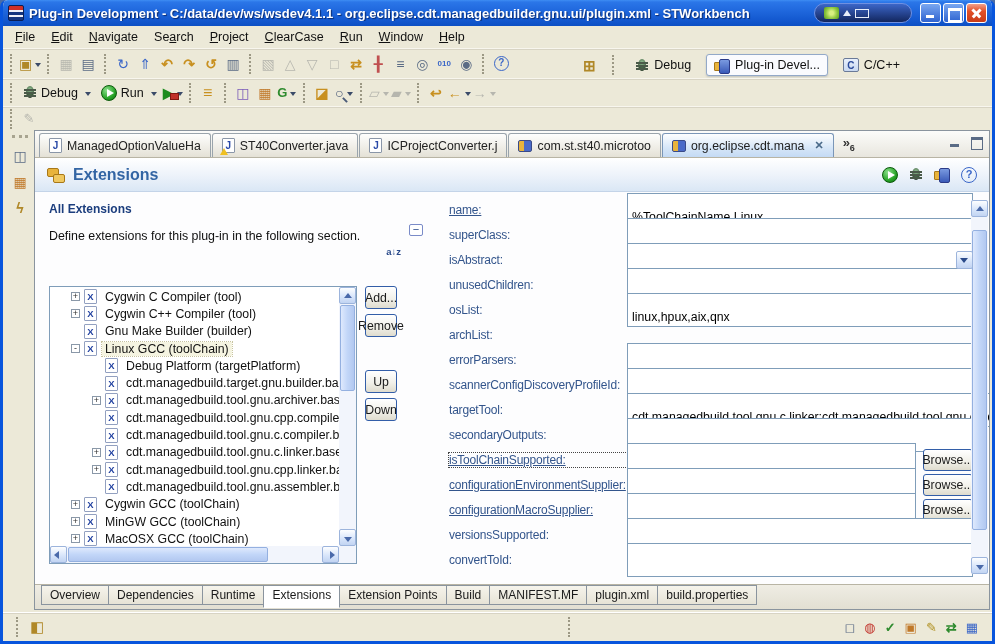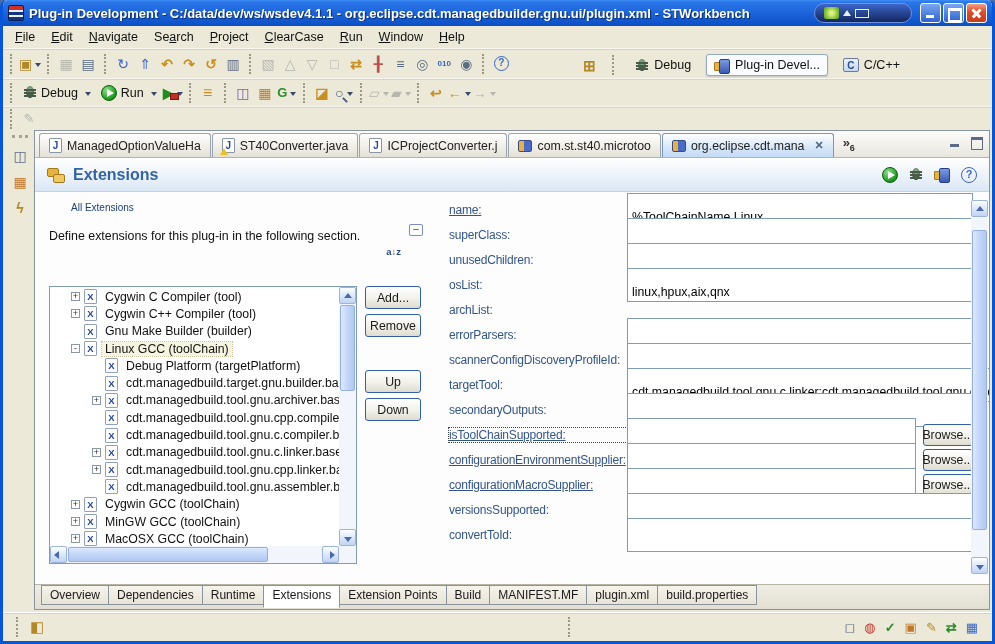--- a/index.html
+++ b/index.html
@@ -128,21 +128,21 @@
   .icon-ext { width:18px; height:16px; position:relative; display:inline-block; }
   .icon-ext::before { content:""; position:absolute; left:0; top:1px; width:10px; height:7px; background:#E8B33C; border:1px solid #A87818; border-radius:2px; }
   .icon-ext::after { content:""; position:absolute; left:6px; bottom:0; width:10px; height:7px; background:#F0C860; border:1px solid #A87818; border-radius:2px; }
   .fh-icons { margin-left:auto; display:flex; align-items:center; gap:11px; }
   .fh-help { width:16px; height:16px; border:1.5px solid #3A66C8; border-radius:50%; color:#3A66C8; font-weight:bold; font-size:11px; text-align:center; line-height:13px; }
 
   .formbody { position:relative; flex:1; background:#FDFDFE; overflow:hidden; }
 
   
   .sechead { position:absolute; left:14px; top:10px; width:374px; display:flex; justify-content:space-between; align-items:flex-start; }
-  .sectitle { font-size:10px; font-weight:normal; color:#1C3E7E;margin-left:22px; }
+  .sectitle { font-size:12px; font-weight:bold; color:#1C3E7E; }
   .secicons { display:flex; gap:8px; align-items:center; }
   .sort-icon { font-size:9.5px; font-weight:bold; color:#2A4A8A;margin-top:44px; }
   .collapse-icon { width:14px; height:12px; border:1px solid #7A8BC8; border-radius:2px; background:#fff;
     color:#2A4A8A; font-size:11px; line-height:9px; text-align:center; }
   .secdesc { position:absolute; left:14px; top:37px; font-size:12.4px; color:#101010; }
   .filterbox { position:absolute; left:14px; top:62px; width:276px; height:20px; border:1px solid #7F9DB9;
     background:#fff; font-size:12.4px; color:#333; padding:2px 4px; }
 
   .tree { position:absolute; left:14px; top:94px; width:308px; height:278px; border:1px solid #7F9DB9; background:#fff; }
   .tree-rows { position:absolute; left:1px; top:1px; right:17px; bottom:17px; overflow:hidden; }
@@ -167,21 +167,21 @@
   .sbtn.dn::after { left:4px; top:7px; border-top:5px solid #4A6AAA; border-bottom:none; }
   .sbtn.lt::after { left:3px; top:4px; border-right:5px solid #4A6AAA; border-left:none; }
   .sbtn.rt::after { left:7px; top:4px; border-left:5px solid #4A6AAA; border-right:none; }
   .thumb-v { position:absolute; left:1px; width:15px; background:linear-gradient(90deg,#DEE9FD,#C2D6F8 50%,#B2C8F0);
     border:1px solid #94B0E0; border-radius:2px; }
   .thumb-h { position:absolute; top:1px; height:15px; background:linear-gradient(180deg,#DEE9FD,#C2D6F8 50%,#B2C8F0);
     border:1px solid #94B0E0; border-radius:2px; }
 
   
   .btncol { position:absolute; left:330px; top:94px; width:58px; }
-  .xpbtn { position:absolute; left:0; width:56px; height:23px; border:1px solid #335EA8; border-radius:3px;
+  .xpbtn { position:absolute; left:0; width:32px; height:23px; border:1px solid #335EA8; border-radius:3px;
     background:linear-gradient(#FFFFFF,#F2F1EA 55%,#DFDCCE); font-size:12.3px; color:#1A1A1A;
     display:flex; align-items:center; justify-content:center; }
 
   
   .fields { position:absolute; left:414px; top:7px; width:524px; }
   .frow { display:flex; align-items:center; height:21px; margin-bottom:4px; }
   .flabel { width:178px; flex:none; font-size:12px; color:#33558C; white-space:nowrap; letter-spacing:-0.2px; }
   .frow.islink .flabel { text-decoration:underline; }
   .frow.isfocused .flabel { outline:1px dotted #444; }
   .fctrl { flex:1; display:flex; align-items:center; }
@@ -649,20 +649,28 @@
           </div>
 
           <div class="frow" data-name="form-field-row">
             <span class="flabel" data-name="field-label">superClass:</span>
             <span class="fctrl">
               <span class="textfield" data-name="field-input"></span>
 
             </span>
           </div>
 
+          <div class="frow iscombo" data-name="form-field-row">
+            <span class="flabel" data-name="field-label">isAbstract:</span>
+            <span class="fctrl">
+              <span class="textfield" data-name="field-input"></span>
+              <span class="combo-btn" data-name="combo-dropdown-icon"></span>
+
+            </span>
+          </div>
 
           <div class="frow" data-name="form-field-row">
             <span class="flabel" data-name="field-label">unusedChildren:</span>
             <span class="fctrl">
               <span class="textfield" data-name="field-input"></span>
 
             </span>
           </div>
 
           <div class="frow" data-name="form-field-row">

